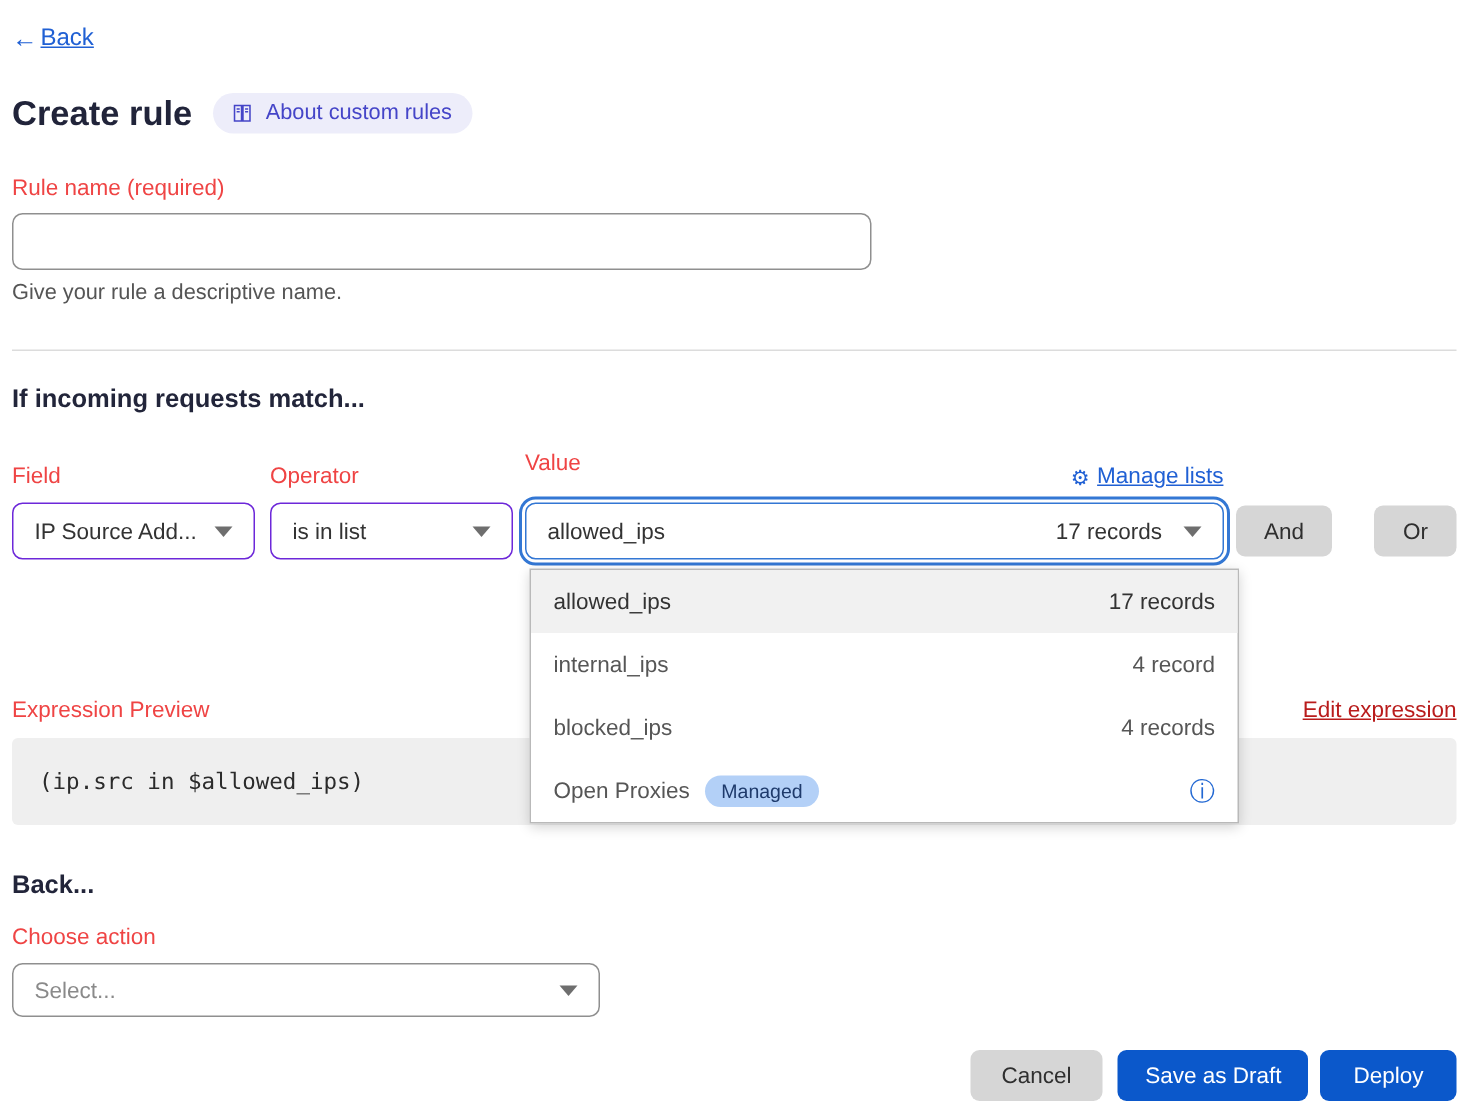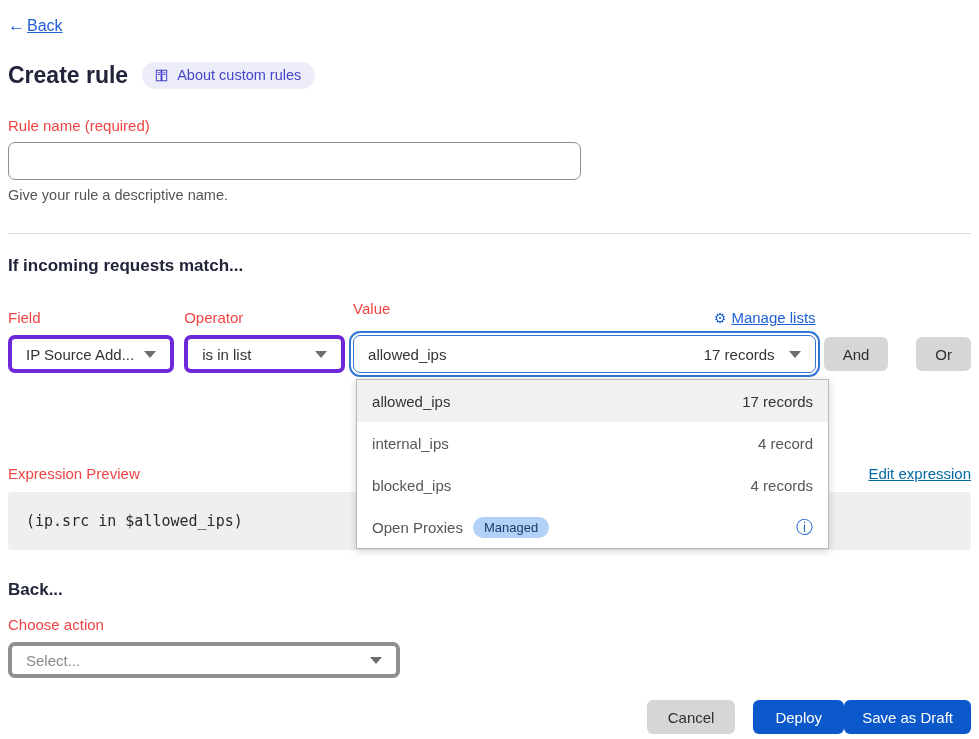--- a/index.html
+++ b/index.html
@@ -51,21 +51,21 @@
   .cond-col .field-label { margin-bottom: 9px; }
   .col-field { width: 167px; }
   .col-operator { width: 167px; margin-left: 10px; }
   .col-value { width: 480px; margin-left: 8px; position: relative; }
   .value-label-row { display: flex; justify-content: space-between; align-items: flex-end; margin-bottom: 9px; }
   .manage-lists { display: inline-flex; align-items: center; gap: 5px; color: #2060d4; font-size: 15px; cursor: pointer; }
   .manage-lists .gear { font-size: 14px; text-decoration: none; }
   .manage-lists .link-text { text-decoration: underline; }
 
   .select-box {
-    height: 38px; border: 4px solid #6d28d9; border-radius: 7px;
+    height: 38px; border: 1px solid #6d28d9; border-radius: 7px;
     display: flex; align-items: center; padding: 0 14px;
     background: #fff; cursor: pointer; font-size: 15px; color: #333;
   }
   .select-box .sel-text { flex: 1 1 auto; white-space: nowrap; overflow: hidden; }
   .chevron {
     width: 0; height: 0; flex: 0 0 auto; margin-left: 10px;
     border-left: 6px solid transparent; border-right: 6px solid transparent;
     border-top: 7px solid #6e6e6e;
   }
   .select-value-focused {
@@ -97,21 +97,21 @@
   .dropdown-item .item-left { display: flex; align-items: center; gap: 10px; }
   .dropdown-item .item-meta { color: inherit; }
   .managed-badge {
     background: #b3d0f7; color: #1e3a6b;
     border-radius: 12px; padding: 3px 11px; font-size: 13px;
   }
   .info-icon { color: #2268d3; font-size: 17px; line-height: 1; cursor: pointer; }
 
   
   .expression-header { display: flex; justify-content: space-between; align-items: flex-end; margin-top: 92px; }
-  .edit-expression { color: #0369a1; font-size: 15px; text-decoration: underline; cursor: pointer; }
+  .edit-expression { color: #b91c1c; font-size: 15px; text-decoration: underline; cursor: pointer; }
   .expression-box {
     margin-top: 10px; height: 58px; background: #efefef; border-radius: 4px;
     display: flex; align-items: center; padding-left: 18px;
   }
   .expression-code { font-family: "DejaVu Sans Mono", monospace; font-size: 15px; color: #2b2b2b; }
 
   
   .then-title { margin-top: 30px; }
   .choose-action-label { margin-top: 16px; }
   .action-select { width: 392px; height: 36px; margin-top: 9px; border-color: #8f8f8f; }
@@ -233,18 +233,18 @@
 <div class="section-title then-title">Back...</div>
 <div class="field-label choose-action-label">Choose action</div>
 <div class="select-box action-select">
   <span class="sel-text placeholder-text">Select...</span>
   <span class="chevron"></span>
 </div>
 
 
 <div class="footer-actions">
   <button class="btn-gray btn-cancel">Cancel</button>
+  <button class="btn-primary">Save as Draft</button>
   <button class="btn-primary btn-deploy">Deploy</button>
-  <button class="btn-primary">Save as Draft</button>
 </div>
 
 
 
 
 </body></html>

